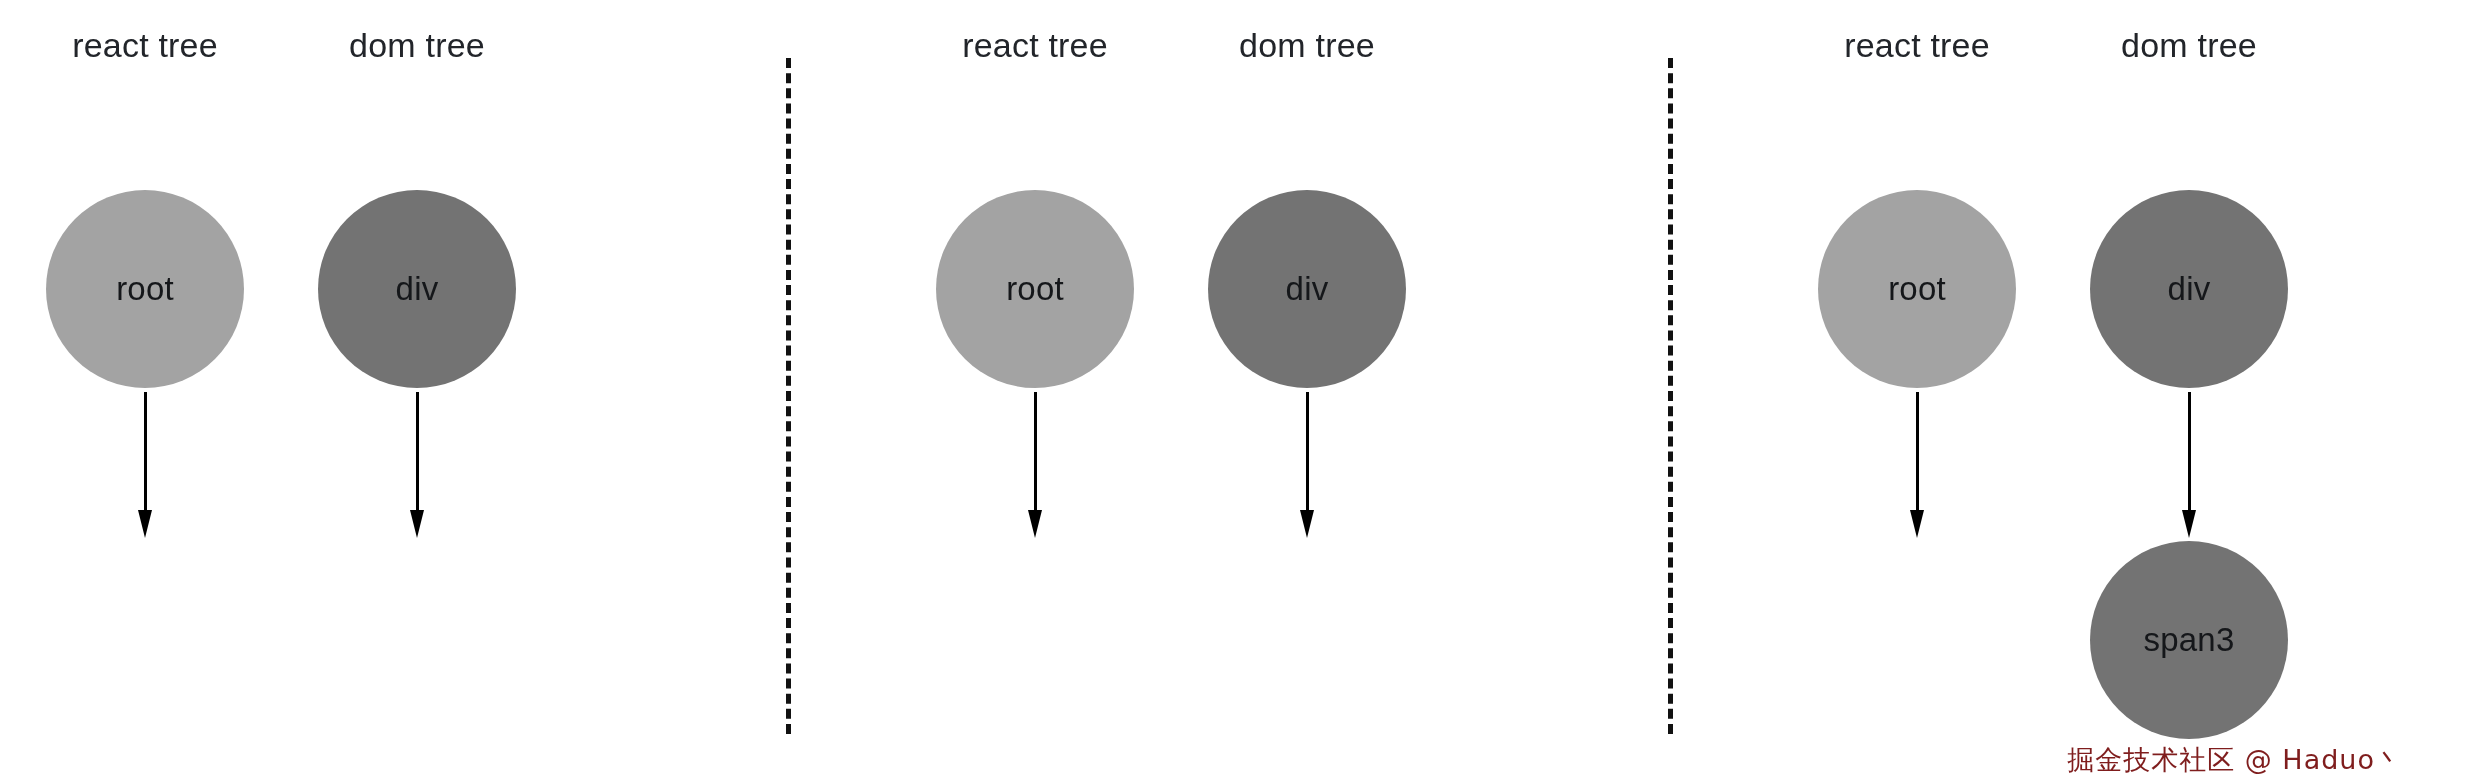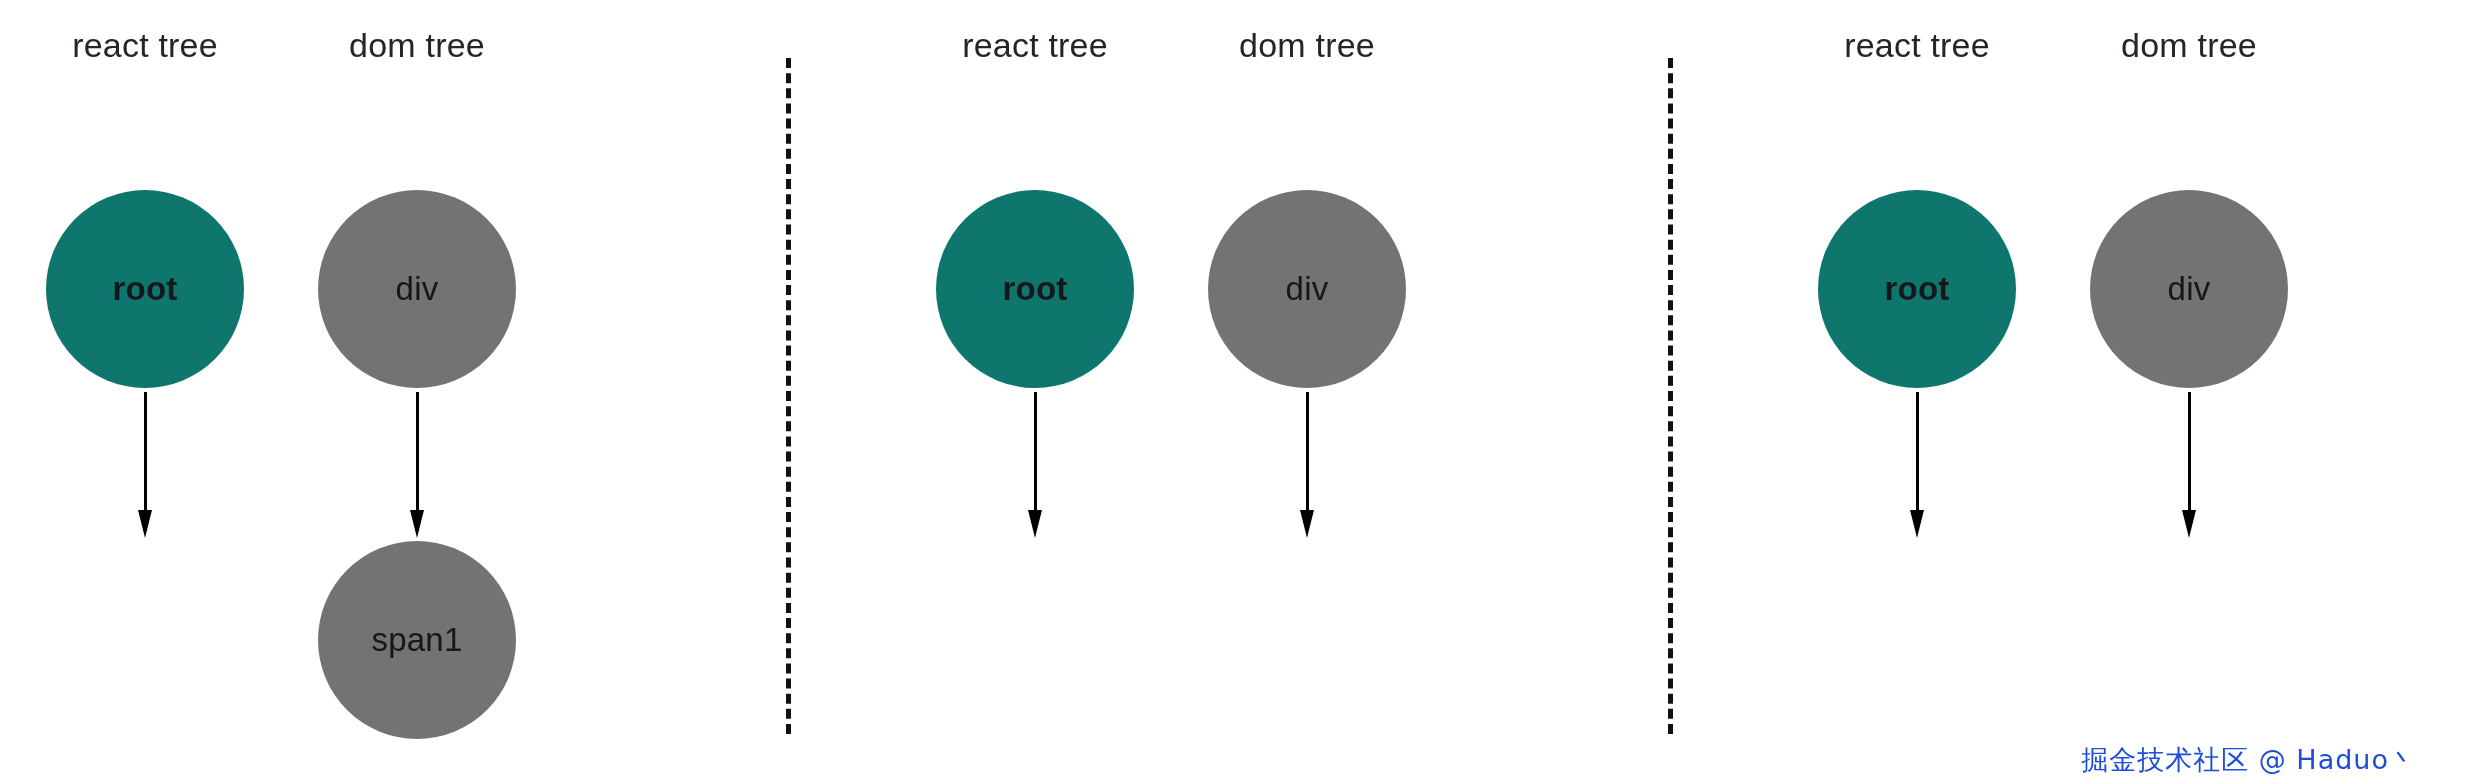--- a/index.html
+++ b/index.html
@@ -49,21 +49,21 @@
     align-items: center;
     justify-content: center;
     font-size: 33px;
     color: #15171a;
     letter-spacing: 0.2px;
     white-space: nowrap;
   }
   .node.top    { top: 190px; }
   .node.bottom { top: 541px; }
 
-  .node.green { background: #0f766e; font-weight: bold; }
+  .node.green { background: #a3a3a3; }
   .node.red   { background: #737373; }
 
   
   .arrow {
     position: absolute;
     left: 138px;
     top: 392px;
     width: 14px;
     height: 146px;
   }
@@ -91,24 +91,24 @@
     position: absolute;
     top: 58px;
     width: 0;
     height: 676px;
     border-left: 5px dashed #111111;
   }
 
   
   .watermark {
     position: absolute;
-    right: 4px;
+    right: 18px;
     bottom: 6px;
     font-size: 27px;
-    color: #1d4ed8;
+    color: #7f1d1d;
     white-space: nowrap;
     letter-spacing: 1px;
     font-family: "DejaVu Sans", sans-serif;
   }
 </style>
 </head>
 <body>
 
 <div id="canvas">
 
@@ -121,21 +121,20 @@
     </div>
   </div>
 
   <div class="tree-col" style="left:272px">
     <div class="tree-label">dom tree</div>
     <div class="node red top">div</div>
     <div class="arrow">
       <div class="shaft"></div>
       <div class="head"></div>
     </div>
-    <div class="node red bottom">span1</div>
   </div>
 
   <div class="separator" style="left:786px"></div>
 
   <div class="tree-col" style="left:890px">
     <div class="tree-label">react tree</div>
     <div class="node green top">root</div>
     <div class="arrow">
       <div class="shaft"></div>
       <div class="head"></div>
@@ -162,17 +161,18 @@
     </div>
   </div>
 
   <div class="tree-col" style="left:2044px">
     <div class="tree-label">dom tree</div>
     <div class="node red top">div</div>
     <div class="arrow">
       <div class="shaft"></div>
       <div class="head"></div>
     </div>
+    <div class="node red bottom">span3</div>
   </div>
 
   <div class="watermark">掘金技术社区 @ Haduo丶</div>
 
 </div>
 
 </body></html>

